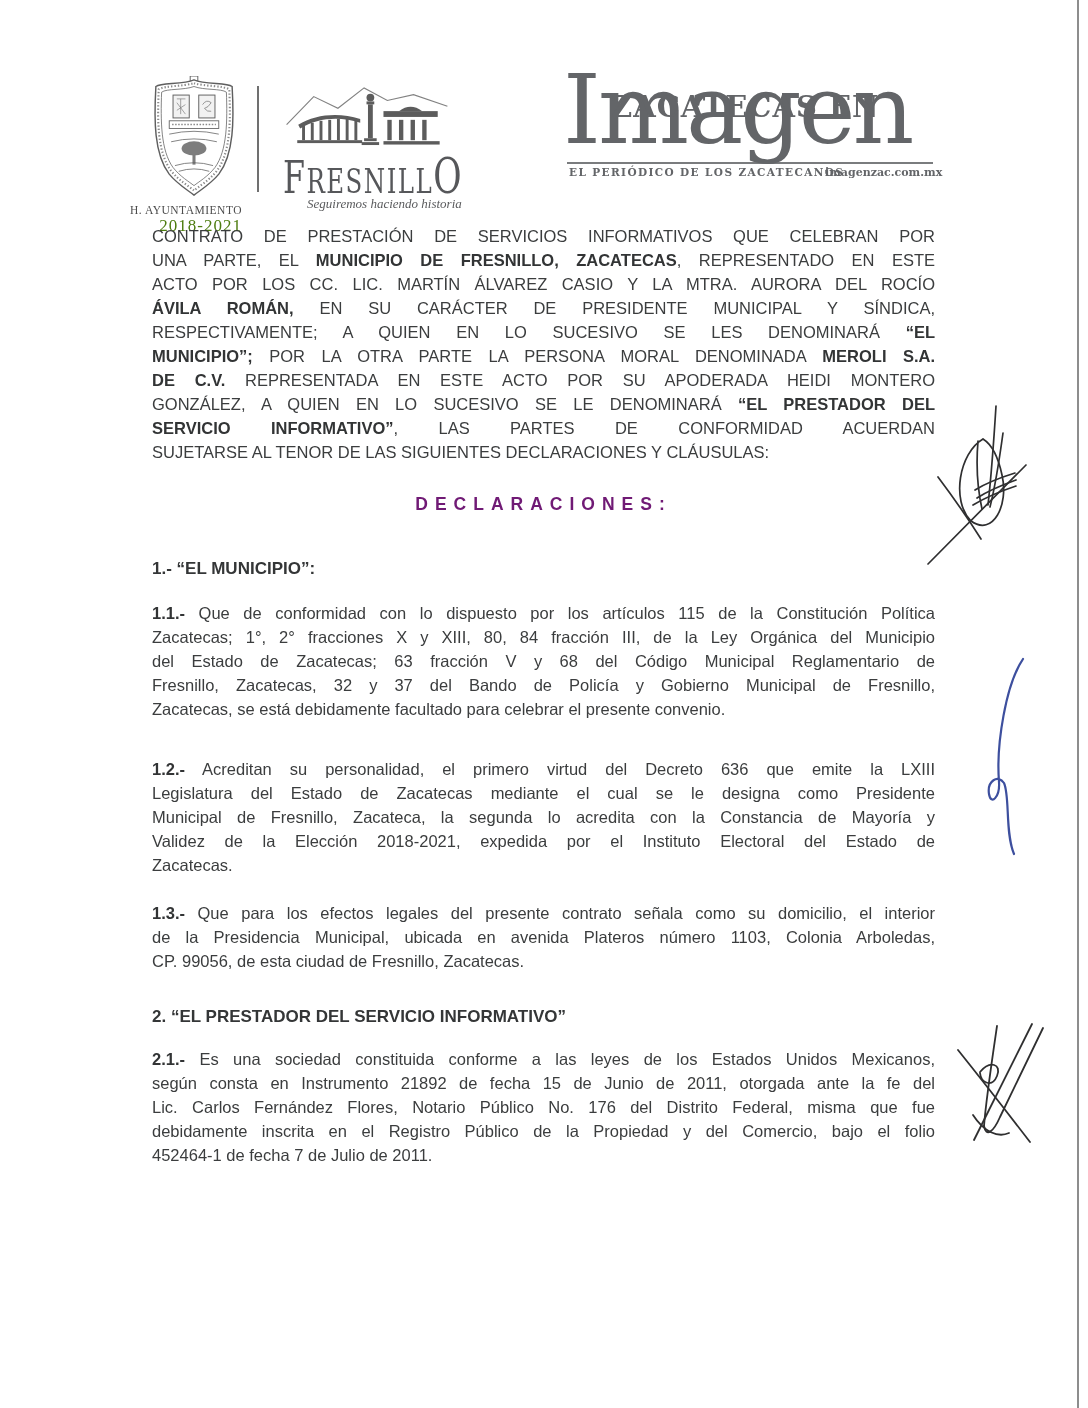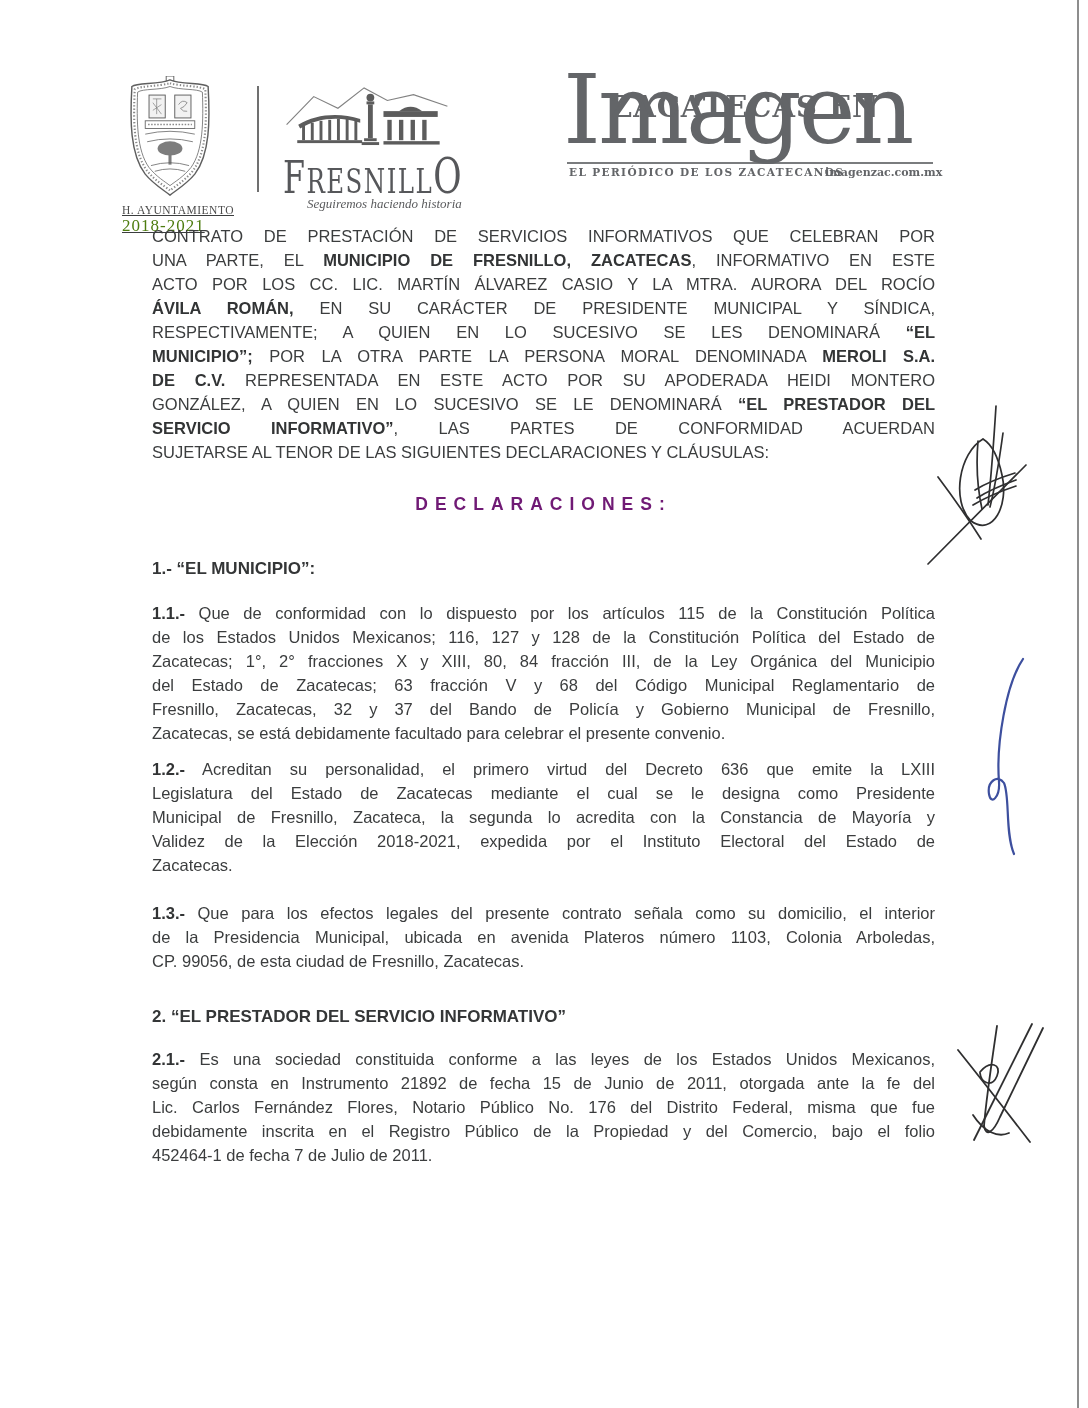--- a/index.html
+++ b/index.html
@@ -1,21 +1,21 @@
 <!DOCTYPE html>
 <html><head>
 <meta charset="utf-8">
 <style>
   html,body{margin:0;padding:0;background:#ffffff;}
   .page{
     position:relative;width:1088px;height:1408px;background:#ffffff;
     overflow:hidden;font-family:"Liberation Sans",sans-serif;color:#3b3d3e;
   }
   
-  .seal-wrap{position:absolute;left:122px;top:76px;width:112px;text-align:left;text-decoration:underline;}
+  .seal-wrap{position:absolute;left:130px;top:76px;width:112px;text-align:right;}
   .seal-caption1{font-family:"Liberation Serif",serif;font-size:11.5px;letter-spacing:.5px;color:#4c4c4c;margin-top:2px;}
   .seal-caption2{font-family:"Liberation Serif",serif;font-size:17px;color:#4d7c0f;letter-spacing:1px;}
   .header-divider{position:absolute;left:257px;top:86px;width:2px;height:106px;background:#707070;}
   .fres-wrap{position:absolute;left:283px;top:84px;width:200px;}
   .fres-word{white-space:nowrap;transform:scaleX(.72);transform-origin:left;color:#56575a;
     font-family:"DejaVu Serif","Liberation Serif",serif;letter-spacing:2px;line-height:1;margin-top:2px;}
   .fres-f{font-size:44px;} .fres-mid{font-size:34px;} .fres-o{font-size:48px;}
   .fres-tag{font-family:Liberation Serif, serif;font-style:italic;font-size:13px;
     color:#5a5b5d;margin-top:-4px;margin-left:24px;white-space:nowrap;}
   .imagen-wrap{position:absolute;left:563px;top:76px;width:374px;height:112px;}
@@ -109,38 +109,37 @@
     <div class="imagen-word">Imagen</div>
     <div class="imagen-over">ZACATECAS EN</div>
     <div class="imagen-rule"></div>
     <div class="imagen-tag">EL PERIÓDICO DE LOS ZACATECANOS</div>
     <div class="imagen-site">imagenzac.com.mx</div>
   </div>
 
   <div class="doc">
     <div class="block" style="top:224px">
         <div class="jline"><span>CONTRATO DE PRESTACIÓN DE SERVICIOS INFORMATIVOS QUE CELEBRAN POR</span></div>
-        <div class="jline"><span>UNA PARTE, EL </span><b>MUNICIPIO DE FRESNILLO, ZACATECAS</b><span>, INFORMATIVO EN ESTE</span></div>
+        <div class="jline"><span>UNA PARTE, EL </span><b>MUNICIPIO DE FRESNILLO, ZACATECAS</b><span>, REPRESENTADO EN ESTE</span></div>
         <div class="jline"><span>ACTO POR LOS CC. LIC. MARTÍN ÁLVAREZ CASIO Y LA MTRA. AURORA DEL ROCÍO</span></div>
         <div class="jline"><b>ÁVILA ROMÁN,</b><span> EN SU CARÁCTER DE PRESIDENTE MUNICIPAL Y SÍNDICA,</span></div>
         <div class="jline"><span>RESPECTIVAMENTE; A QUIEN EN LO SUCESIVO SE LES DENOMINARÁ </span><b>“EL</b></div>
         <div class="jline"><b>MUNICIPIO”;</b><span> POR LA OTRA PARTE LA PERSONA MORAL DENOMINADA </span><b>MEROLI S.A.</b></div>
         <div class="jline"><b>DE C.V.</b><span>  REPRESENTADA EN ESTE ACTO POR SU APODERADA HEIDI MONTERO</span></div>
         <div class="jline"><span>GONZÁLEZ, A QUIEN EN LO SUCESIVO SE LE DENOMINARÁ </span><b>“EL PRESTADOR DEL</b></div>
         <div class="jline"><b>SERVICIO INFORMATIVO”</b><span>, LAS PARTES DE CONFORMIDAD ACUERDAN</span></div>
         <div class="jline last"><span>SUJETARSE AL TENOR DE LAS SIGUIENTES DECLARACIONES Y CLÁUSULAS:</span></div>
       </div>
 
     <div class="block h-decl" style="top:492px">DECLARACIONES:</div>
 
     <div class="block h-sec" style="top:557px">1.- “EL MUNICIPIO”:</div>
 
     <div class="block" style="top:601px">
         <div class="jline"><b>1.1.-</b><span> Que de conformidad con lo dispuesto por los artículos 115 de la Constitución Política</span></div>
-        <div class="jline"><span>de los Estados Unidos Mexicanos; 116, 127 y 128 de la Constitución Política del Estado de</span></div>
         <div class="jline"><span>Zacatecas; 1°, 2° fracciones X y XIII, 80, 84 fracción III, de la Ley Orgánica del Municipio</span></div>
         <div class="jline"><span>del Estado de Zacatecas;  63 fracción V y 68 del Código Municipal Reglamentario de</span></div>
         <div class="jline"><span>Fresnillo, Zacatecas, 32 y 37 del Bando de Policía y Gobierno Municipal de Fresnillo,</span></div>
         <div class="jline last"><span>Zacatecas, se está debidamente facultado para celebrar el presente convenio.</span></div>
       </div>
 
     <div class="block" style="top:757px">
         <div class="jline"><b>1.2.-</b><span> Acreditan su personalidad, el primero virtud del Decreto 636 que emite la LXIII</span></div>
         <div class="jline"><span>Legislatura del Estado de Zacatecas mediante el cual se le designa como Presidente</span></div>
         <div class="jline"><span>Municipal de Fresnillo, Zacateca, la segunda lo acredita con la Constancia de Mayoría y</span></div>

